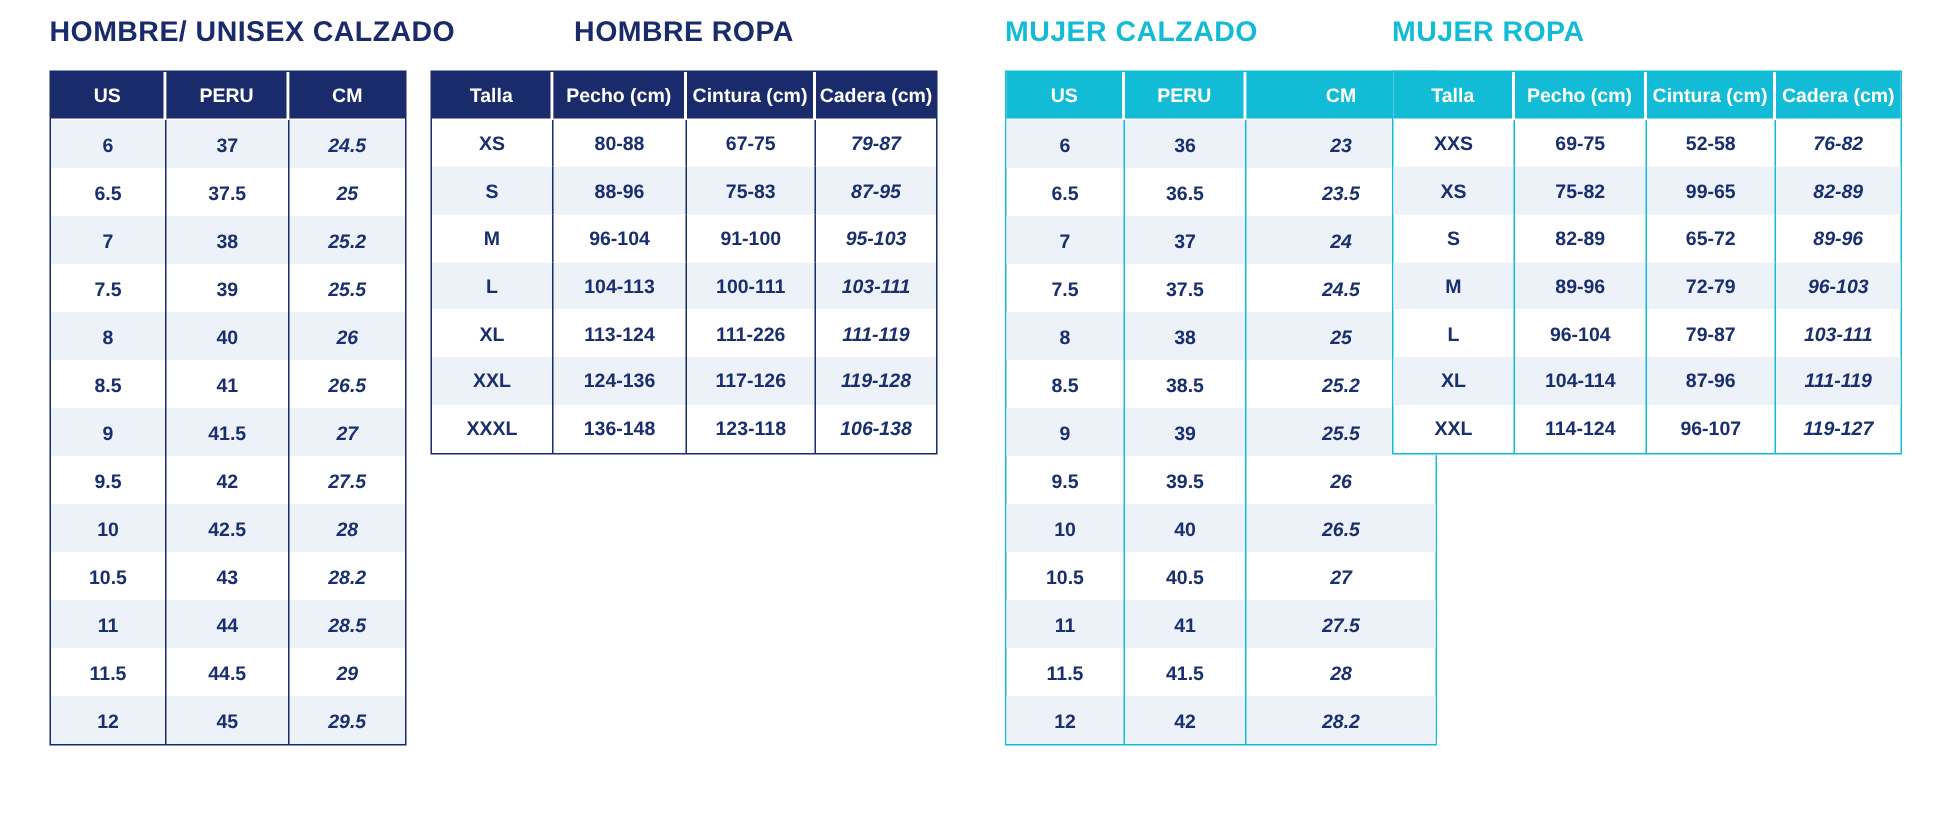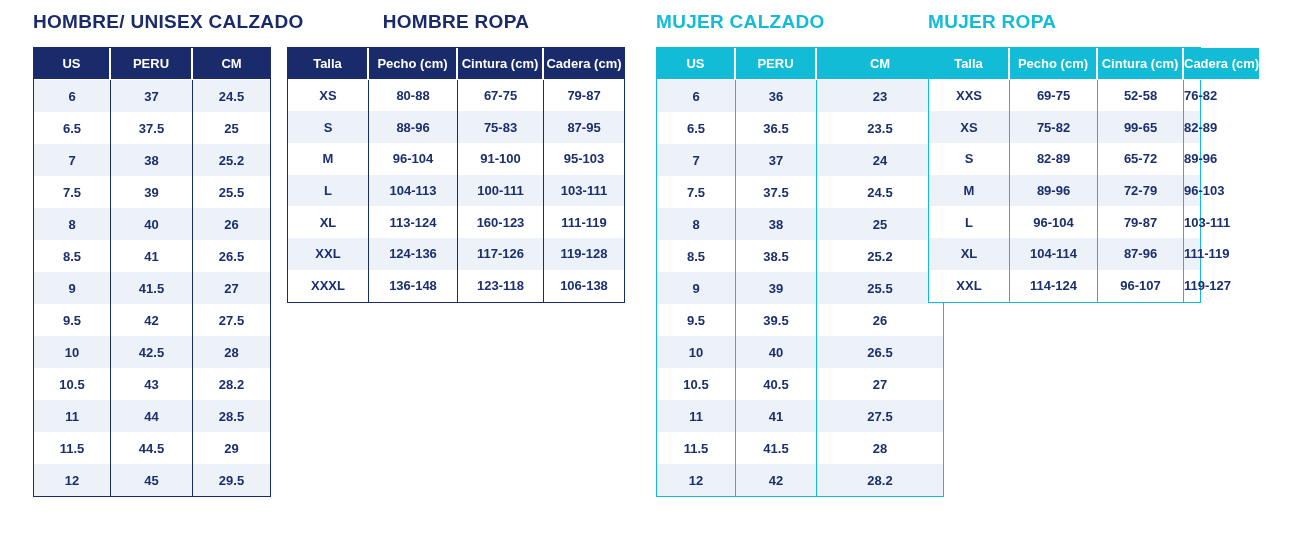--- a/index.html
+++ b/index.html
@@ -13,22 +13,22 @@
   body {
     width: 1300px;
     height: 558px;
     position: relative;
     overflow: hidden;
     font-family: "Liberation Sans", "DejaVu Sans", sans-serif;
   }
   .size-section { position: absolute; top: 10px; }
   #sec-0 { left: 33px;  width: 238px; }
   #sec-1 { left: 287px; width: 338px; text-align: center; }
-  #sec-2 { left: 656px; width: 288px; }
-  #sec-3 { left: 928px; width: 273px; }
+  #sec-2 { left: 670px; width: 288px; }
+  #sec-3 { left: 928px; width: 340px; }
 
   .theme-navy { --theme: var(--navy); }
   .theme-cyan { --theme: var(--cyan); }
 
   .table-title {
     font-size: 19px;
     font-weight: 700;
     letter-spacing: 0.3px;
     color: var(--theme);
     height: 20px;
@@ -60,21 +60,21 @@
     background: var(--theme);
     color: #ffffff;
     border-right: 2px solid #ffffff;
     border-bottom: 1px solid #ffffff;
   }
   .cell.th:last-child { border-right: none; }
   .cell.td {
     color: var(--cellText);
     border-right: 1px solid var(--theme);
   }
-  .cell.td:last-child { border-right: none; }
+  .cell.td:last-child { border-right: none; font-style: italic; }
 </style>
 </head>
 <body>
 
 <section id="sec-0" class="size-section theme-navy">
   <h2 class="table-title">HOMBRE/ UNISEX CALZADO</h2>
   <div class="size-table">
       <div class="trow thead">
         <div class="cell th">US</div>
         <div class="cell th">PERU</div>
@@ -177,21 +177,21 @@
       </div>
       <div class="trow alt">
         <div class="cell td">L</div>
         <div class="cell td">104-113</div>
         <div class="cell td">100-111</div>
         <div class="cell td">103-111</div>
       </div>
       <div class="trow">
         <div class="cell td">XL</div>
         <div class="cell td">113-124</div>
-        <div class="cell td">160-123</div>
+        <div class="cell td">111-226</div>
         <div class="cell td">111-119</div>
       </div>
       <div class="trow alt">
         <div class="cell td">XXL</div>
         <div class="cell td">124-136</div>
         <div class="cell td">117-126</div>
         <div class="cell td">119-128</div>
       </div>
       <div class="trow">
         <div class="cell td">XXXL</div>

